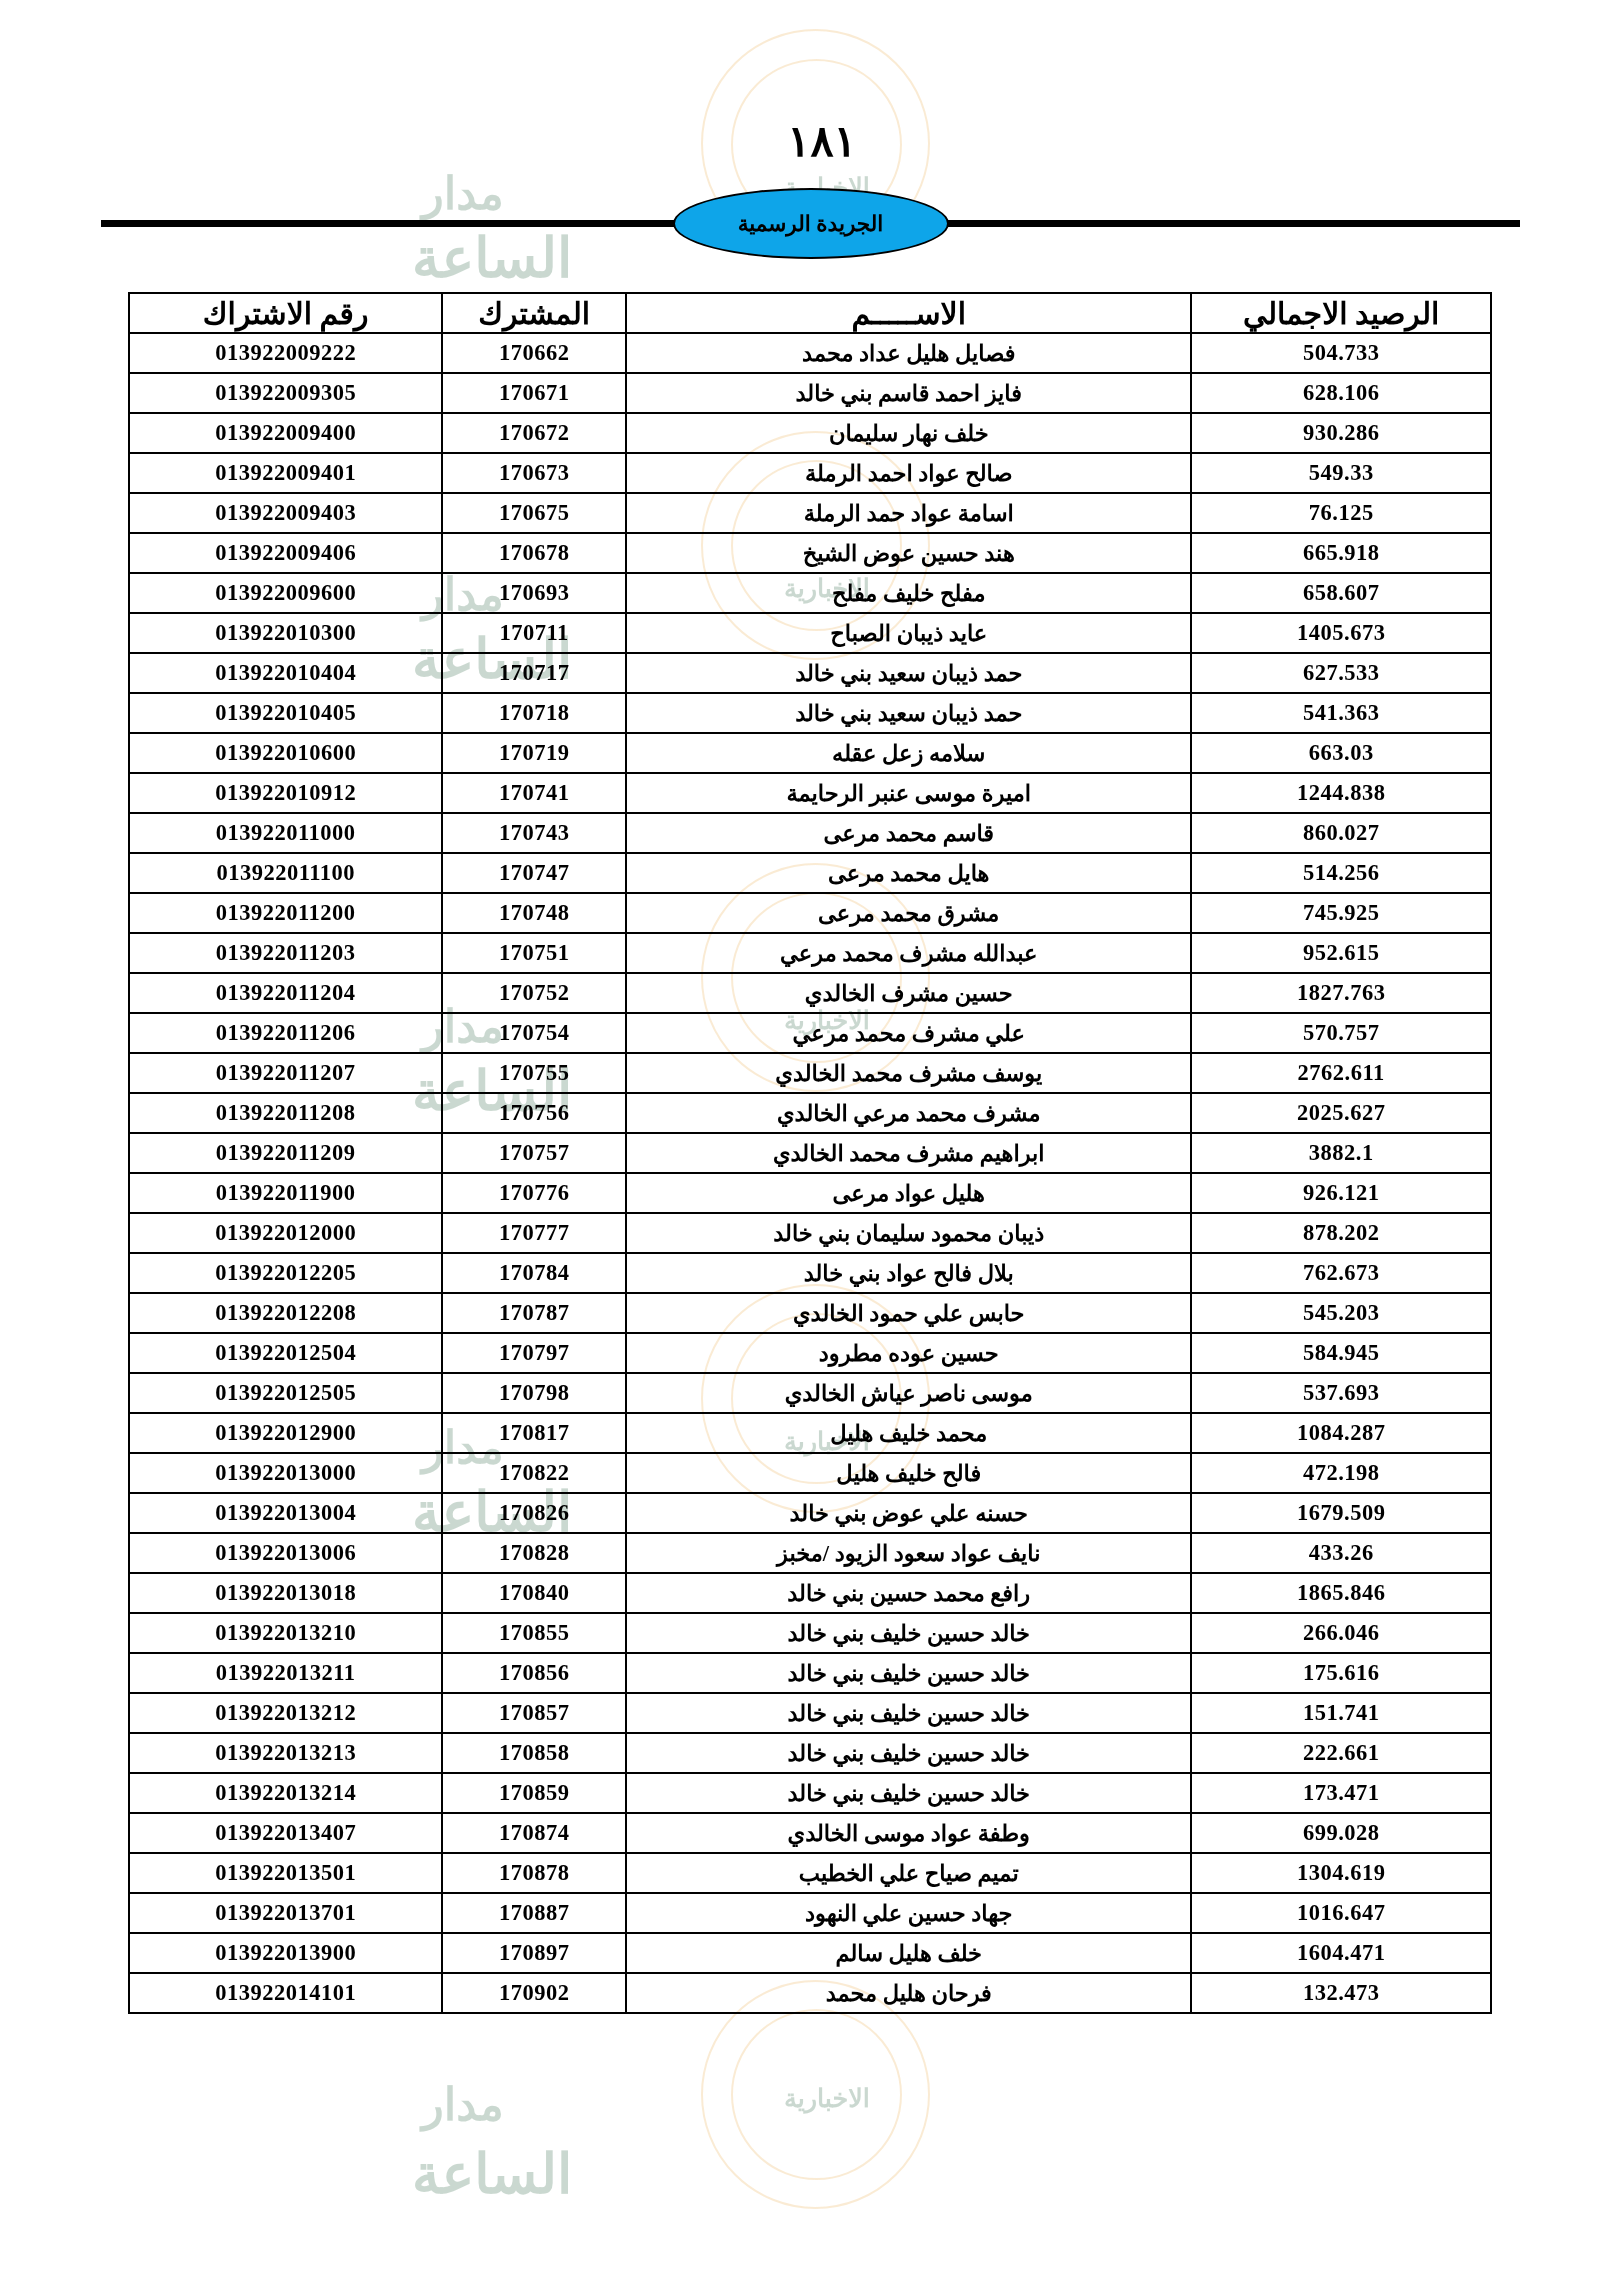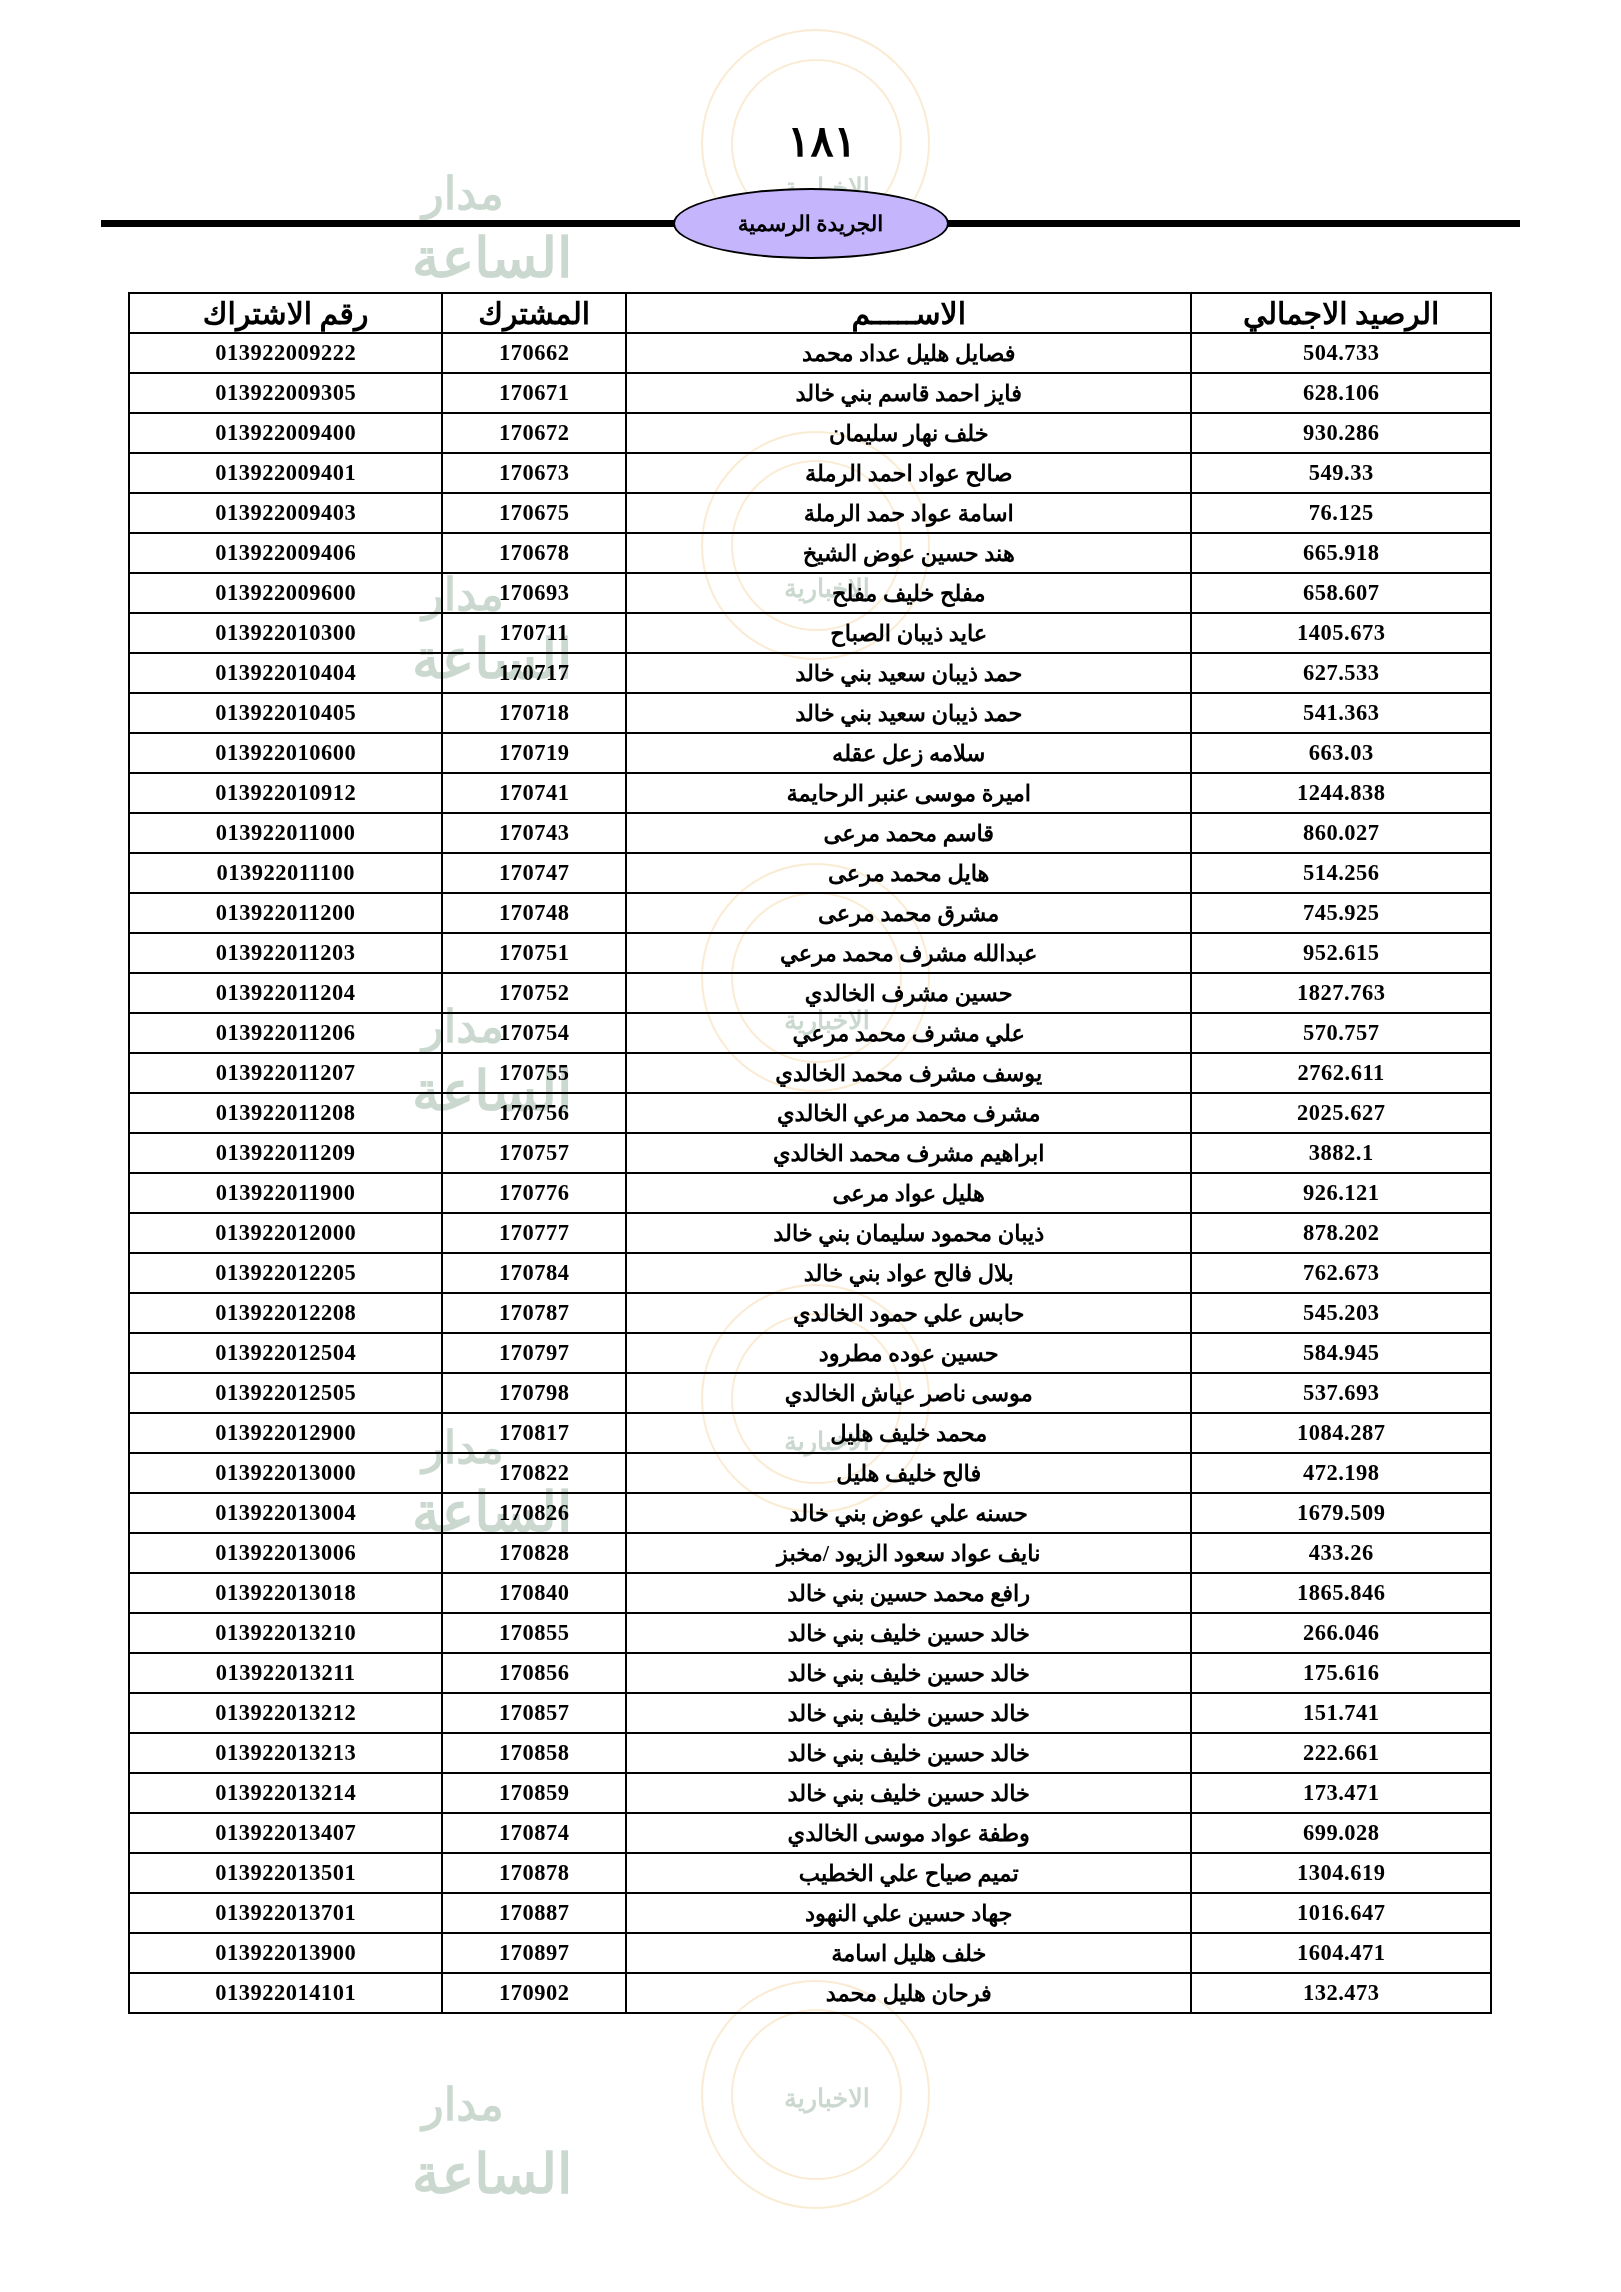--- a/index.html
+++ b/index.html
@@ -67,21 +67,21 @@
   }
   .header-oval {
     position: absolute;
     top: 188px;
     left: 50%;
     transform: translateX(-50%);
     width: 272px;
     height: 67px;
     border: 2.9px solid #000;
     border-radius: 50% / 50%;
-    background: #c4b5fd;
+    background: #0ea5e9;
     z-index: 7;
     display: flex;
     align-items: center;
     justify-content: center;
   }
   .header-oval span {
     font-size: 21.6px;
     font-weight: bold;
     color: #000;
   }
@@ -429,21 +429,21 @@
             <td class="num-cell">013922013501</td>
           </tr>
           <tr>
             <td class="num-cell">1016.647</td>
             <td class="name-cell">جهاد حسين علي النهود</td>
             <td class="num-cell">170887</td>
             <td class="num-cell">013922013701</td>
           </tr>
           <tr>
             <td class="num-cell">1604.471</td>
-            <td class="name-cell">خلف   هليل اسامة</td>
+            <td class="name-cell">خلف   هليل سالم</td>
             <td class="num-cell">170897</td>
             <td class="num-cell">013922013900</td>
           </tr>
           <tr>
             <td class="num-cell">132.473</td>
             <td class="name-cell">فرحان هليل محمد</td>
             <td class="num-cell">170902</td>
             <td class="num-cell">013922014101</td>
           </tr>
         </tbody>

